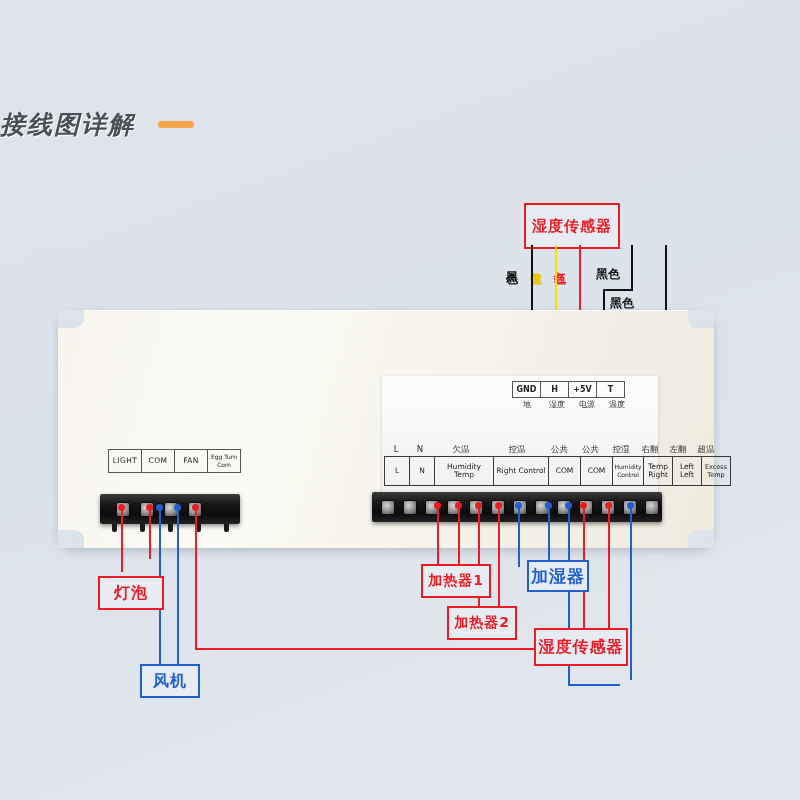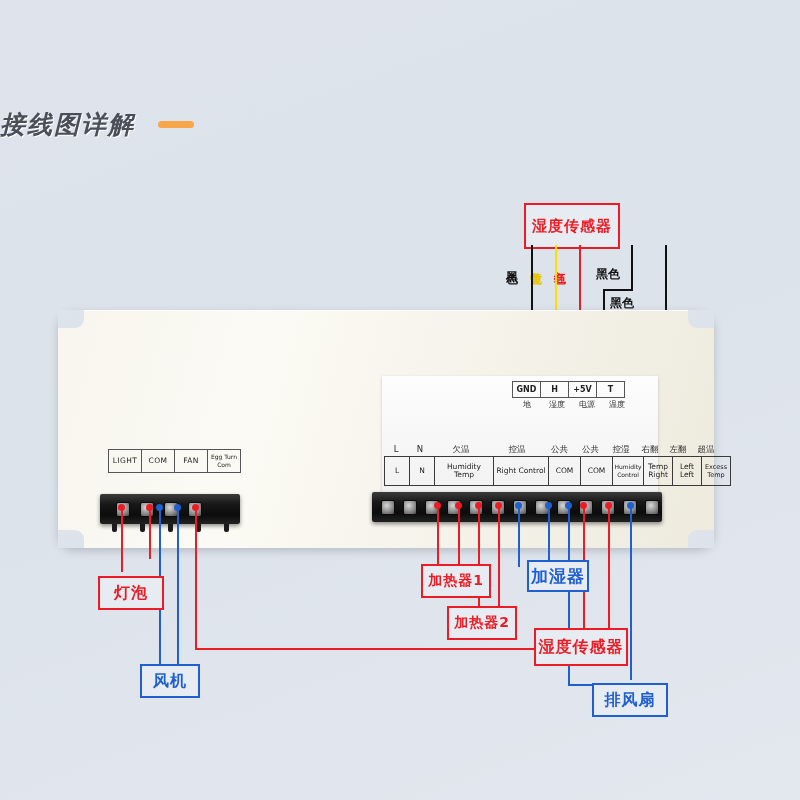--- a/index.html
+++ b/index.html
@@ -315,17 +315,14 @@
   </div>
   <div class="box r" style="left:447px;top:606px;width:66px;height:30px;font-size:14px;">
     <span>加热器2</span>
   </div>
   <div class="box b" style="left:527px;top:560px;width:58px;height:28px;font-size:17px;">
     <span>加湿器</span>
   </div>
   <div class="box r" style="left:534px;top:628px;width:90px;height:34px;font-size:16px;">
     <span>湿度传感器</span>
   </div>
-  <div class="box b" style="left:592px;top:683px;width:72px;height:30px;font-size:16px;">
-    <span>排风扇</span>
-  </div>
 
 </div>
 
 </body></html>

